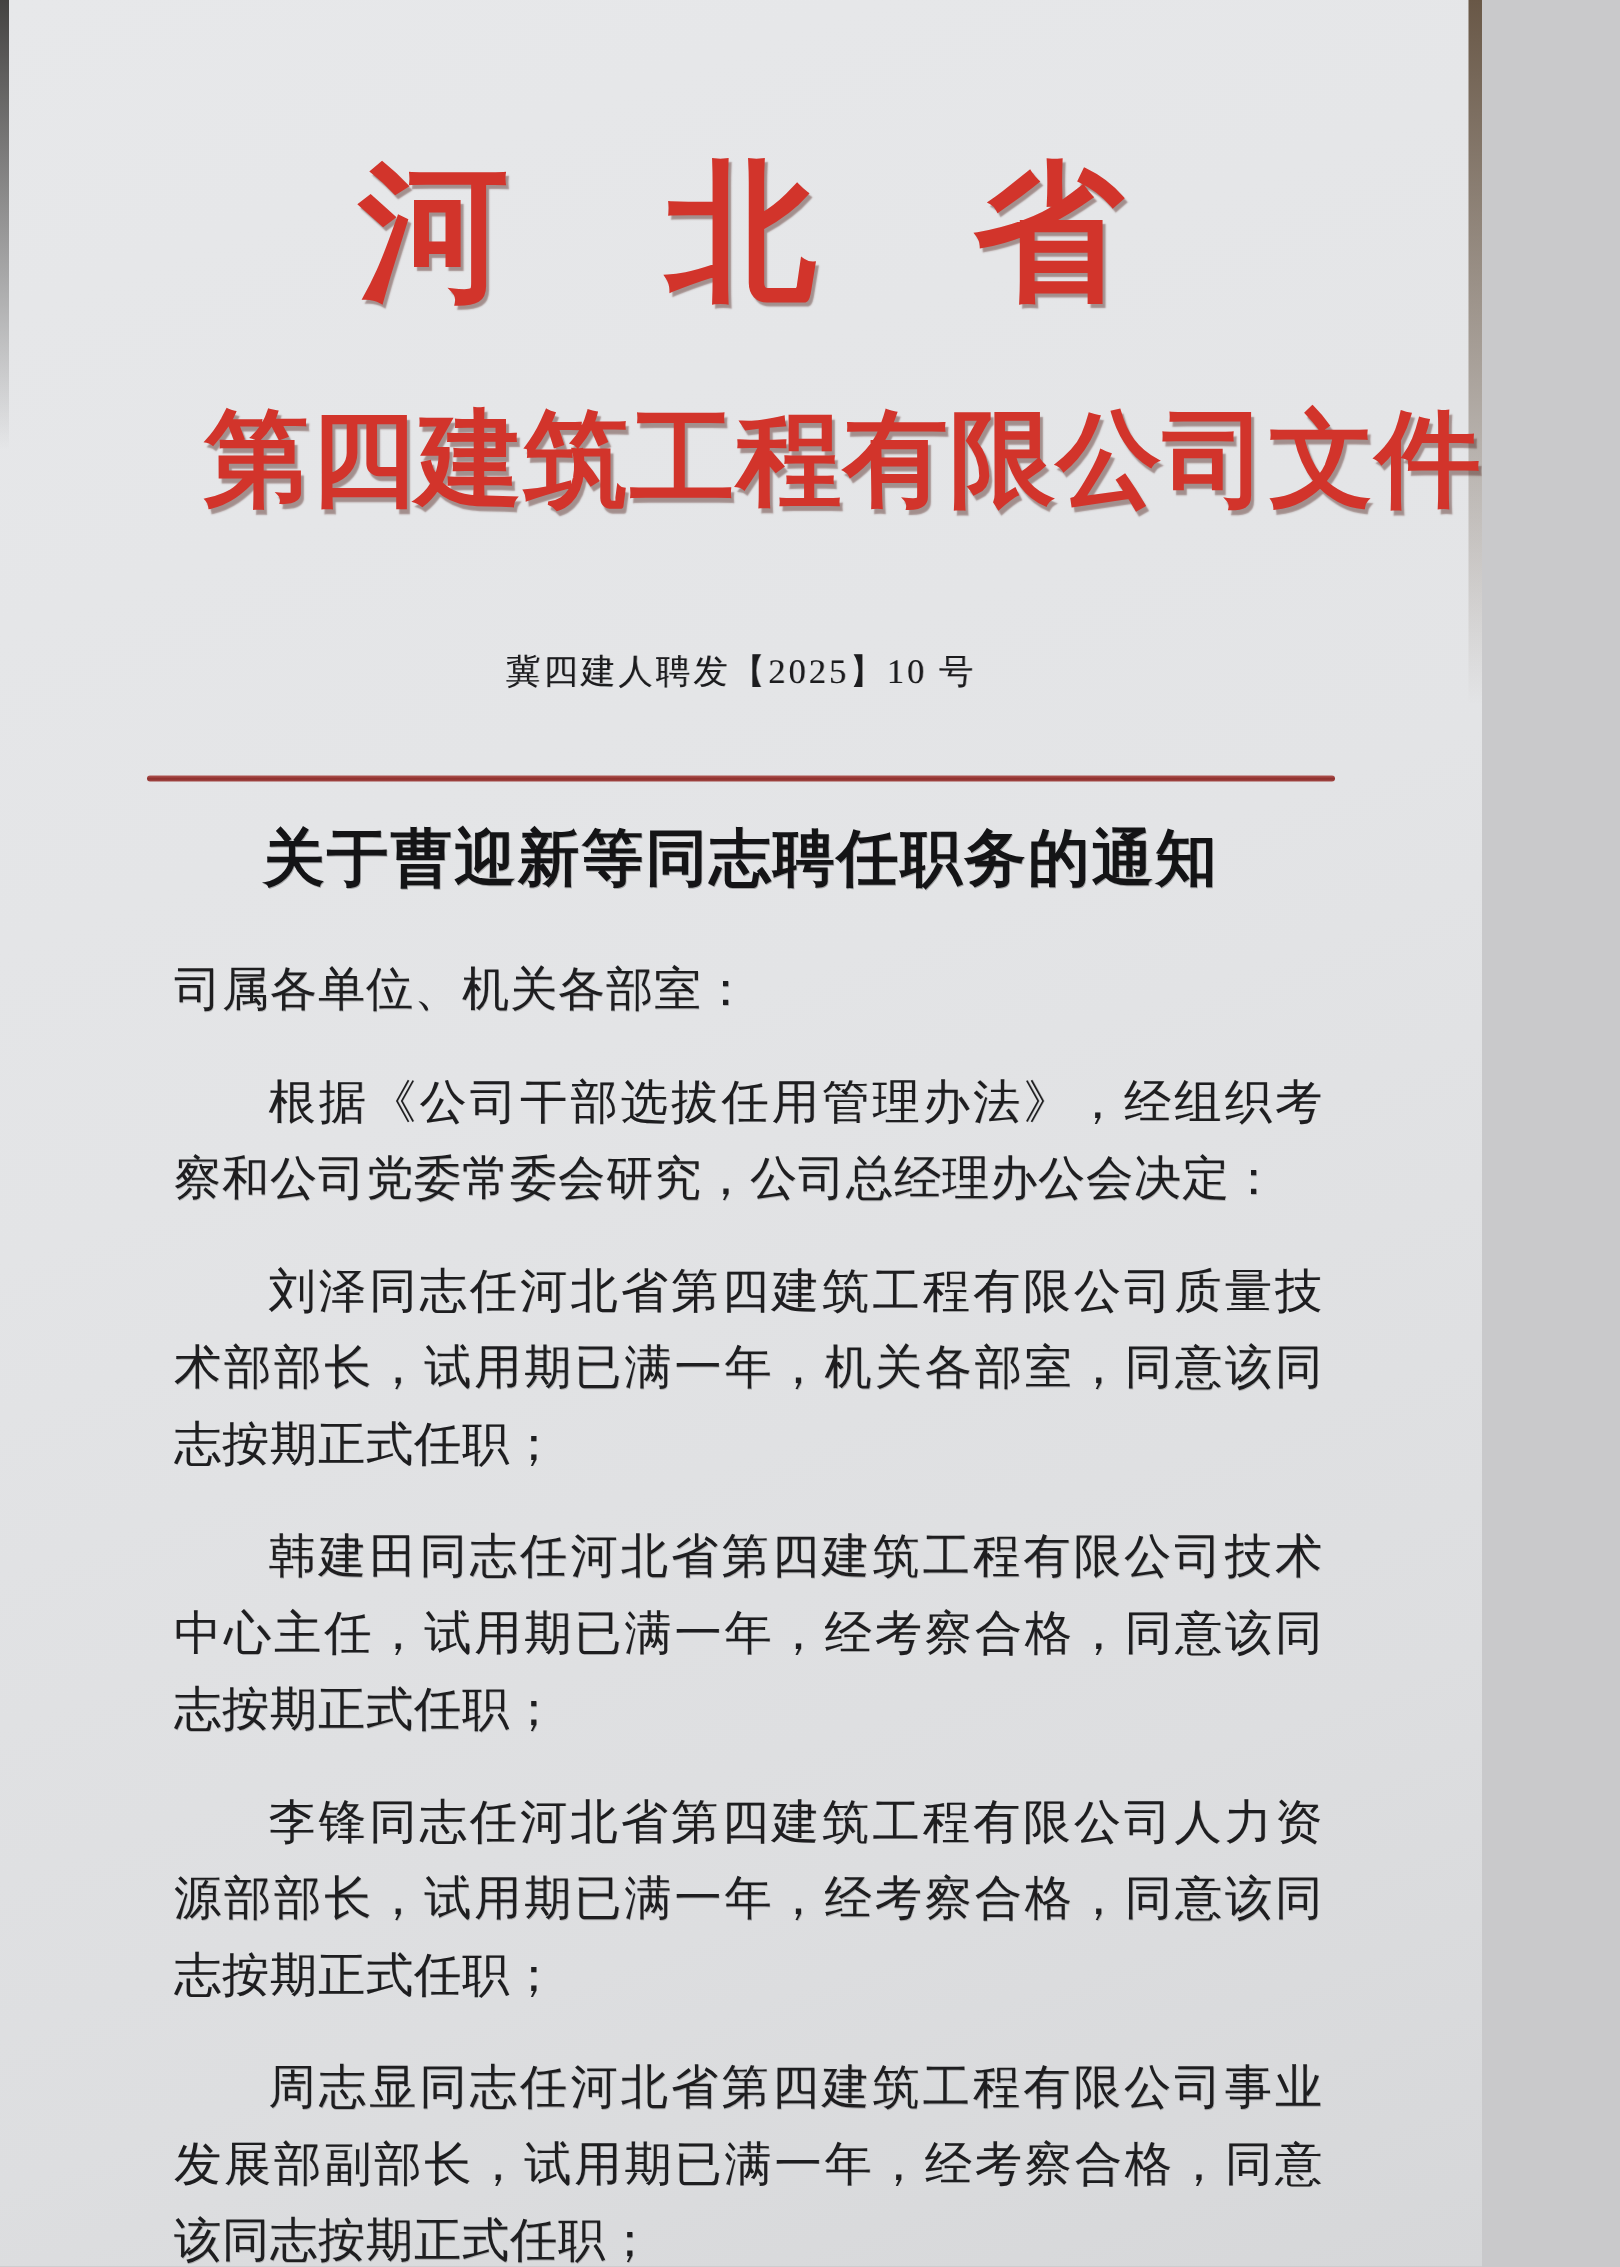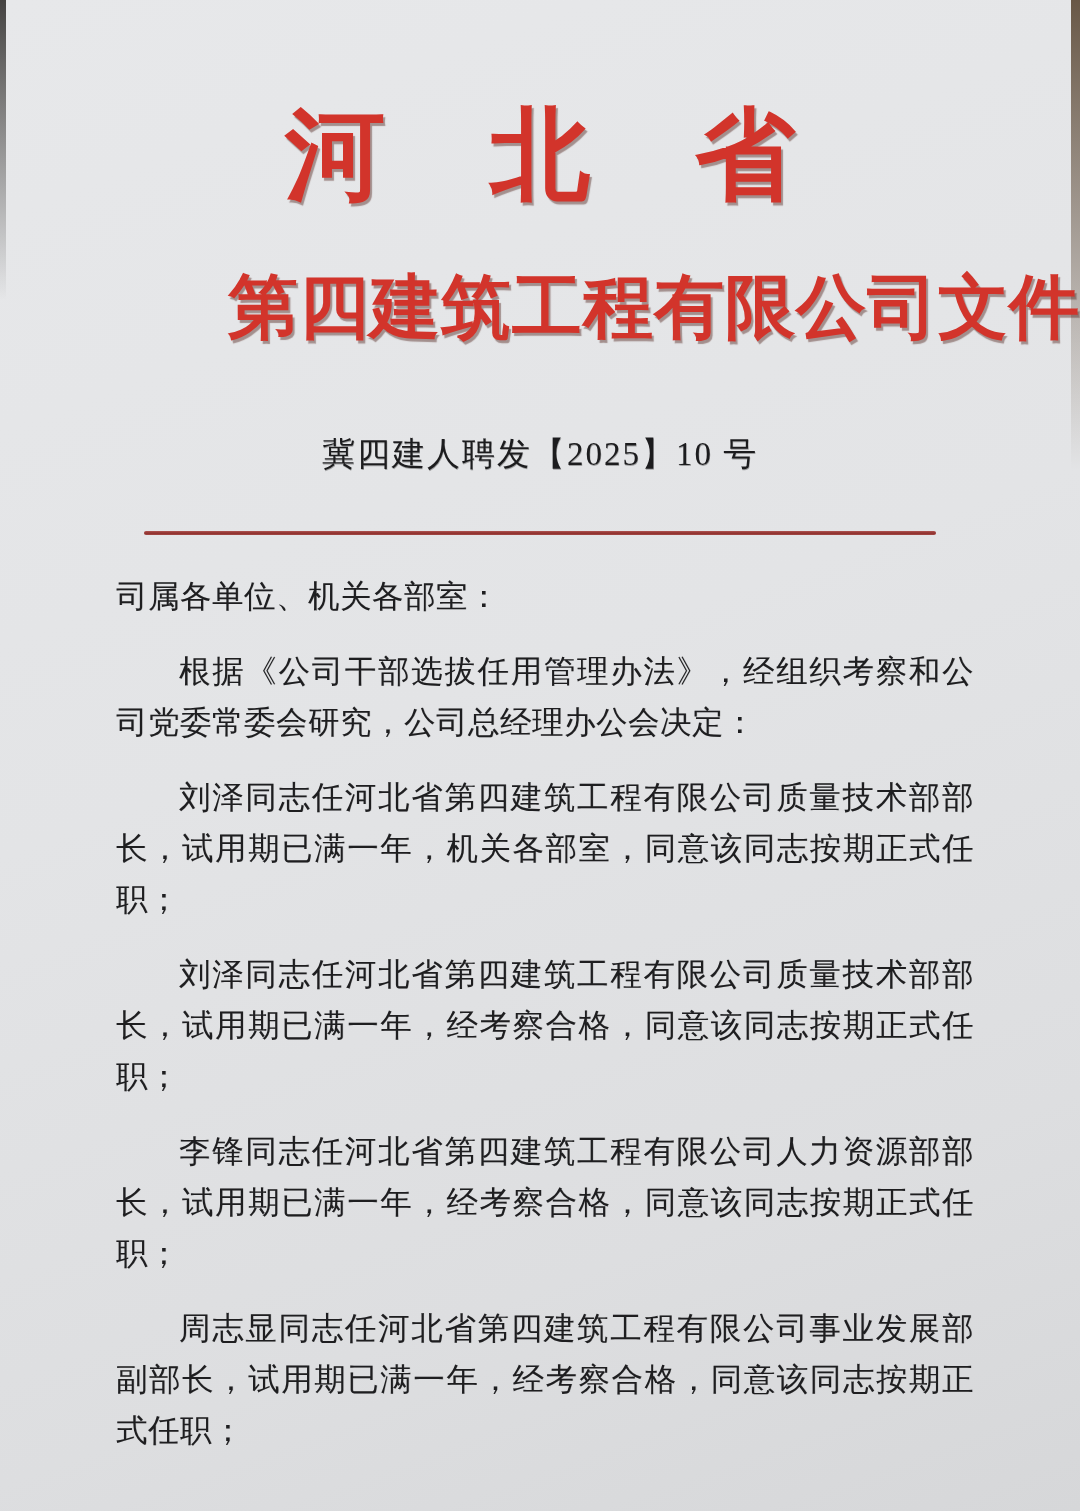--- a/index.html
+++ b/index.html
@@ -3,21 +3,21 @@
 <meta charset="utf-8">
 <style>
   html, body {
     margin: 0;
     padding: 0;
     background: #c9c9cb;
     font-family: "Liberation Serif", "DejaVu Serif", serif;
   }
   .photo {
     position: relative;
-    width: 1080px;
+    width: 988px;
     height: 1511px;
     overflow: hidden;
     background:
       linear-gradient(160deg, #e7e8ea 0%, #e3e4e6 45%, #dddee0 78%, #d6d7d9 100%);
   }
   
   .edge-left {
     position: absolute; left: 0; top: 0;
     width: 6px; height: 300px;
     background: linear-gradient(to bottom, rgba(40,38,36,0.85), rgba(40,38,36,0.0));
@@ -52,21 +52,21 @@
     line-height: 1.2;
     font-weight: bold;
     color: #d2342b;
     letter-spacing: 1px;
     text-shadow: 2px 3px 1px rgba(82,38,32,0.45);
     white-space: nowrap;
   }
   .doc-number {
     margin-top: 82px;
     text-align: center;
-    font-size: 33px;
+    font-size: 23px;
     color: #1c1c1e;
     letter-spacing: 2px;
     text-shadow: 0.5px 0.5px 0 rgba(30,30,30,0.35);
   }
   .red-rule {
     width: 792px;
     height: 4px;
     margin: 54px auto 0 auto;
     border: none;
     background: linear-gradient(to bottom, #b05552, #8e2f2c 55%, #a34a47);
@@ -106,24 +106,25 @@
 
     <header>
       <div class="org-line1">河北省</div>
       <div class="org-line2">第四建筑工程有限公司文件</div>
     </header>
 
     <div class="doc-number">冀四建人聘发【2025】10 号</div>
 
     <hr class="red-rule">
 
+    <h1 class="doc-title">关于曹迎新等同志聘任职务的通知</h1>
 
     <section class="body-text">
       <p>司属各单位、机关各部室：</p>
       <p class="indent">根据《公司干部选拔任用管理办法》，经组织考察和公司党委常委会研究，公司总经理办公会决定：</p>
       <p class="indent">刘泽同志任河北省第四建筑工程有限公司质量技术部部长，试用期已满一年，机关各部室，同意该同志按期正式任职；</p>
-      <p class="indent">刘泽同志任河北省第四建筑工程有限公司质量技术部部长，试用期已满一年，经考察合格，同意该同志按期正式任职；</p>
+      <p class="indent">韩建田同志任河北省第四建筑工程有限公司技术中心主任，试用期已满一年，经考察合格，同意该同志按期正式任职；</p>
       <p class="indent">李锋同志任河北省第四建筑工程有限公司人力资源部部长，试用期已满一年，经考察合格，同意该同志按期正式任职；</p>
       <p class="indent">周志显同志任河北省第四建筑工程有限公司事业发展部副部长，试用期已满一年，经考察合格，同意该同志按期正式任职；</p>
     </section>
 
   </div>
 </div>
 
 </body></html>

